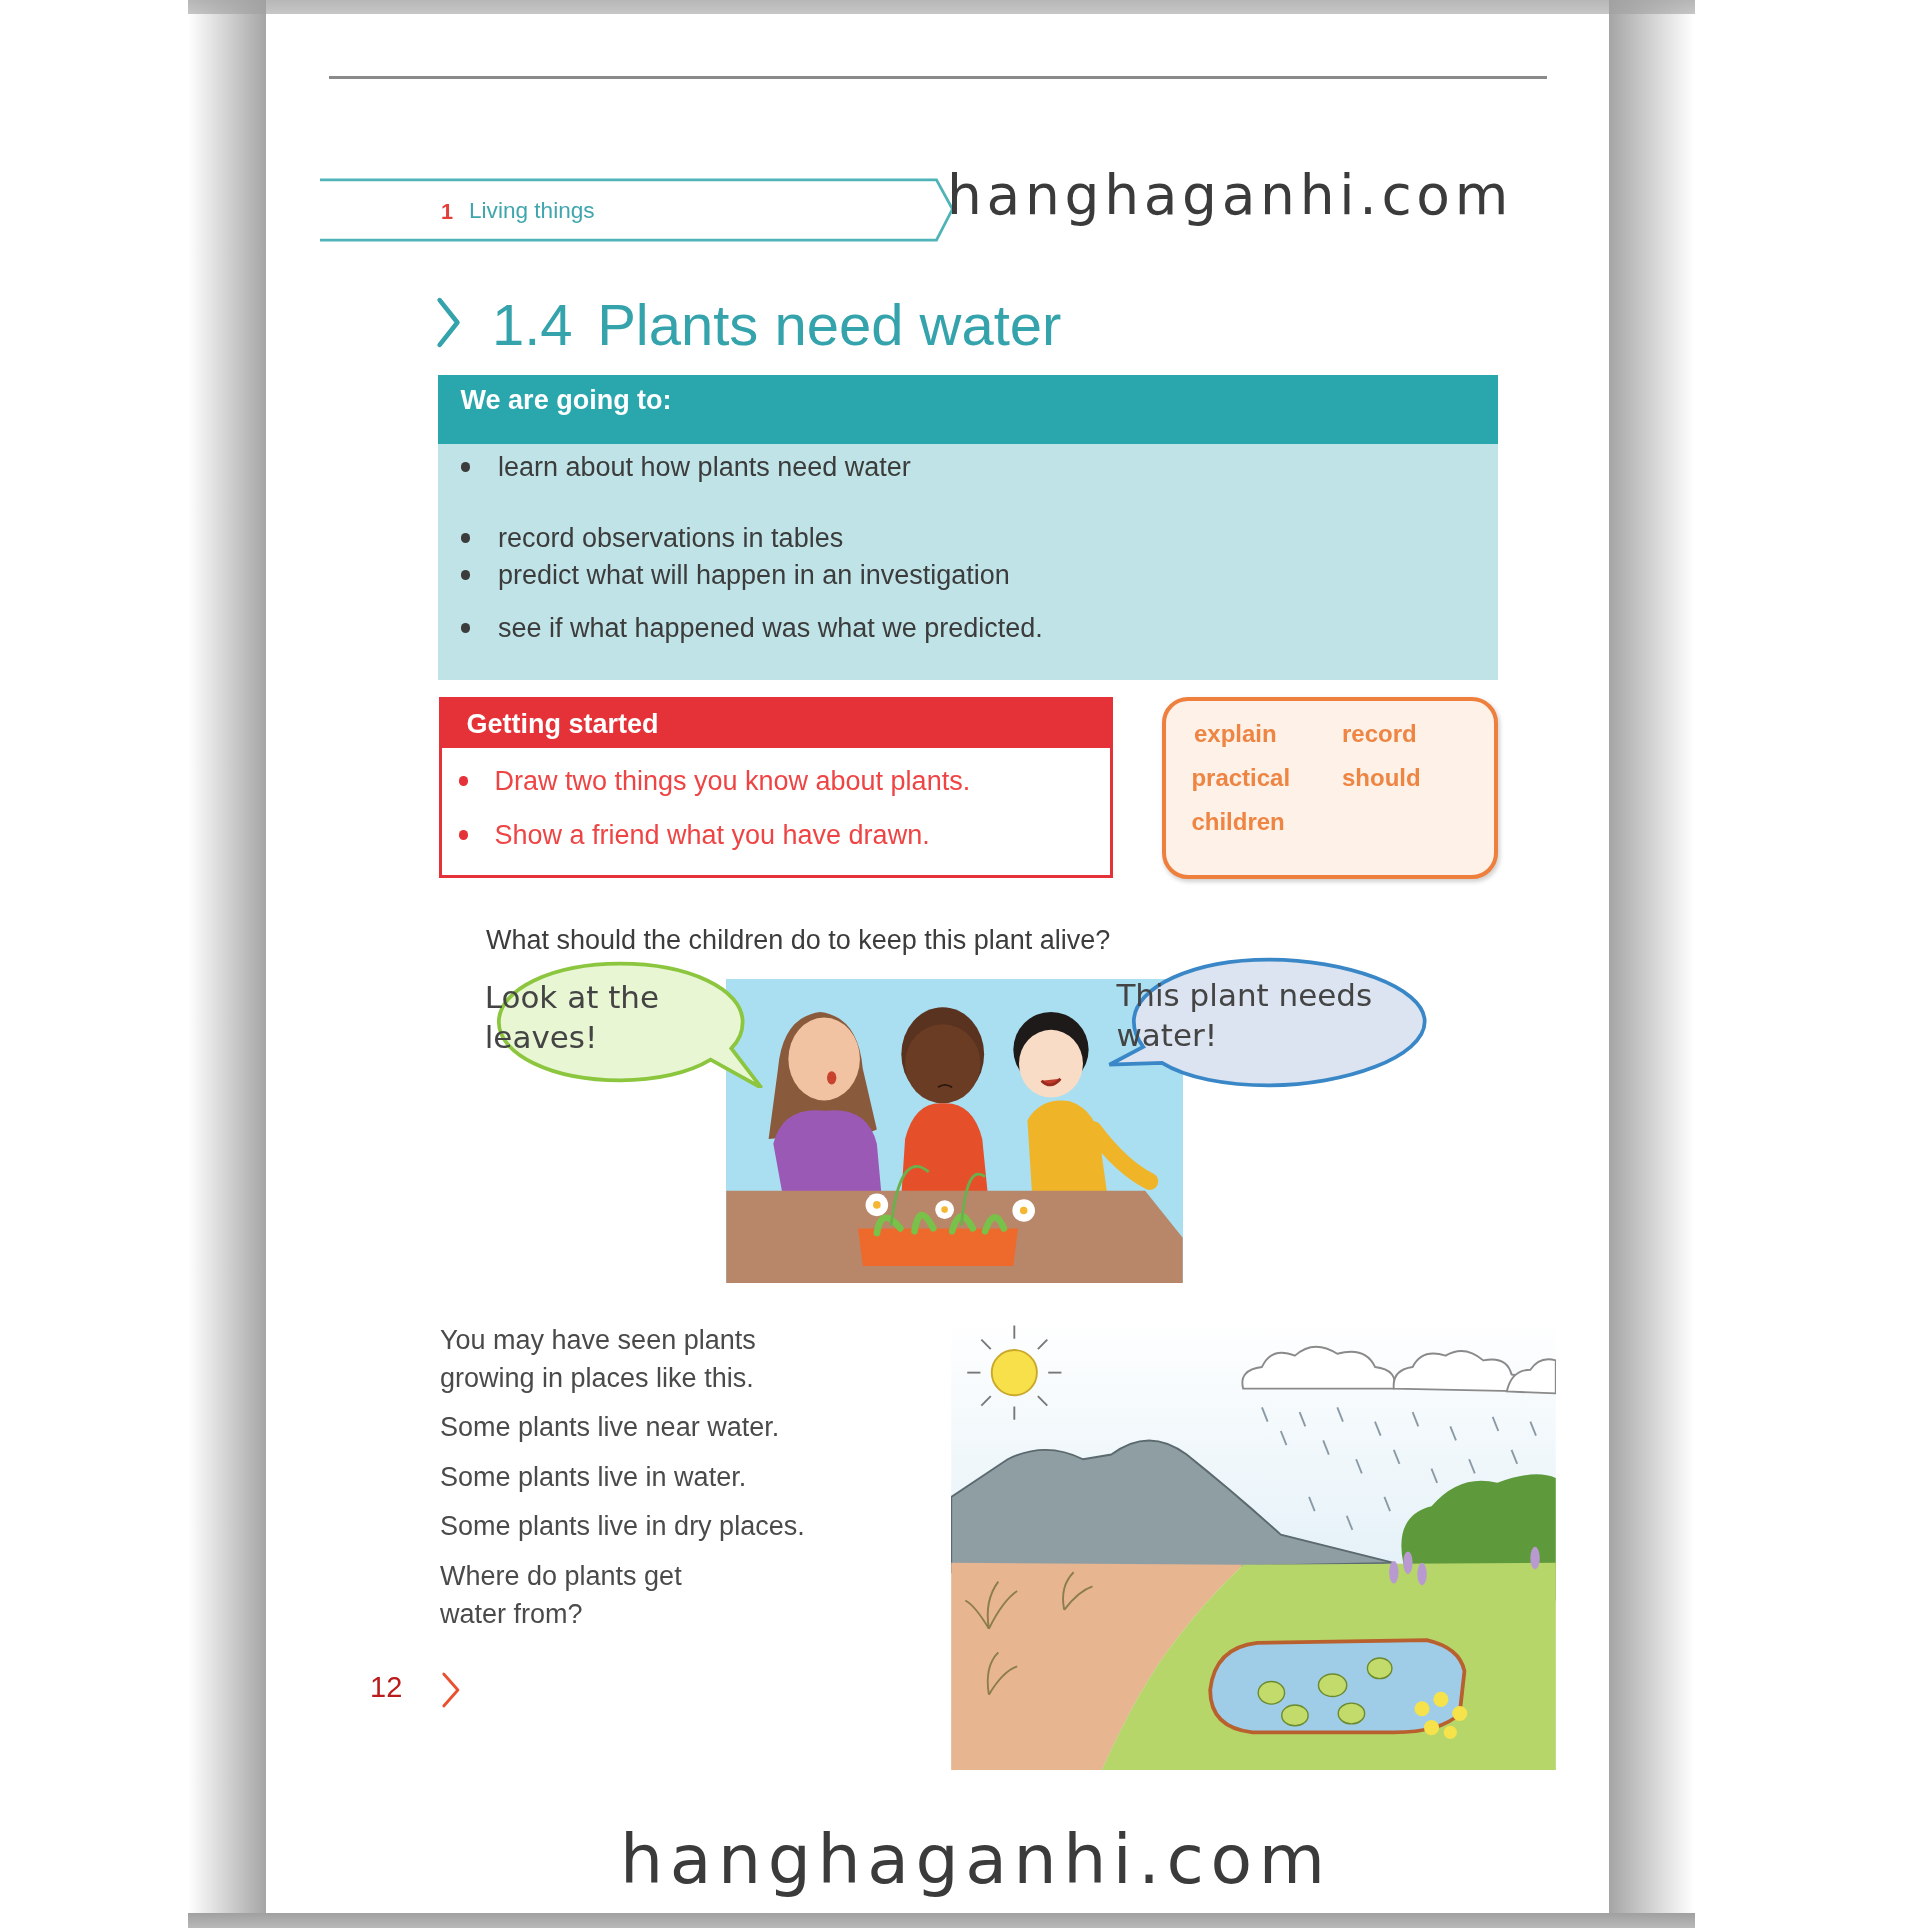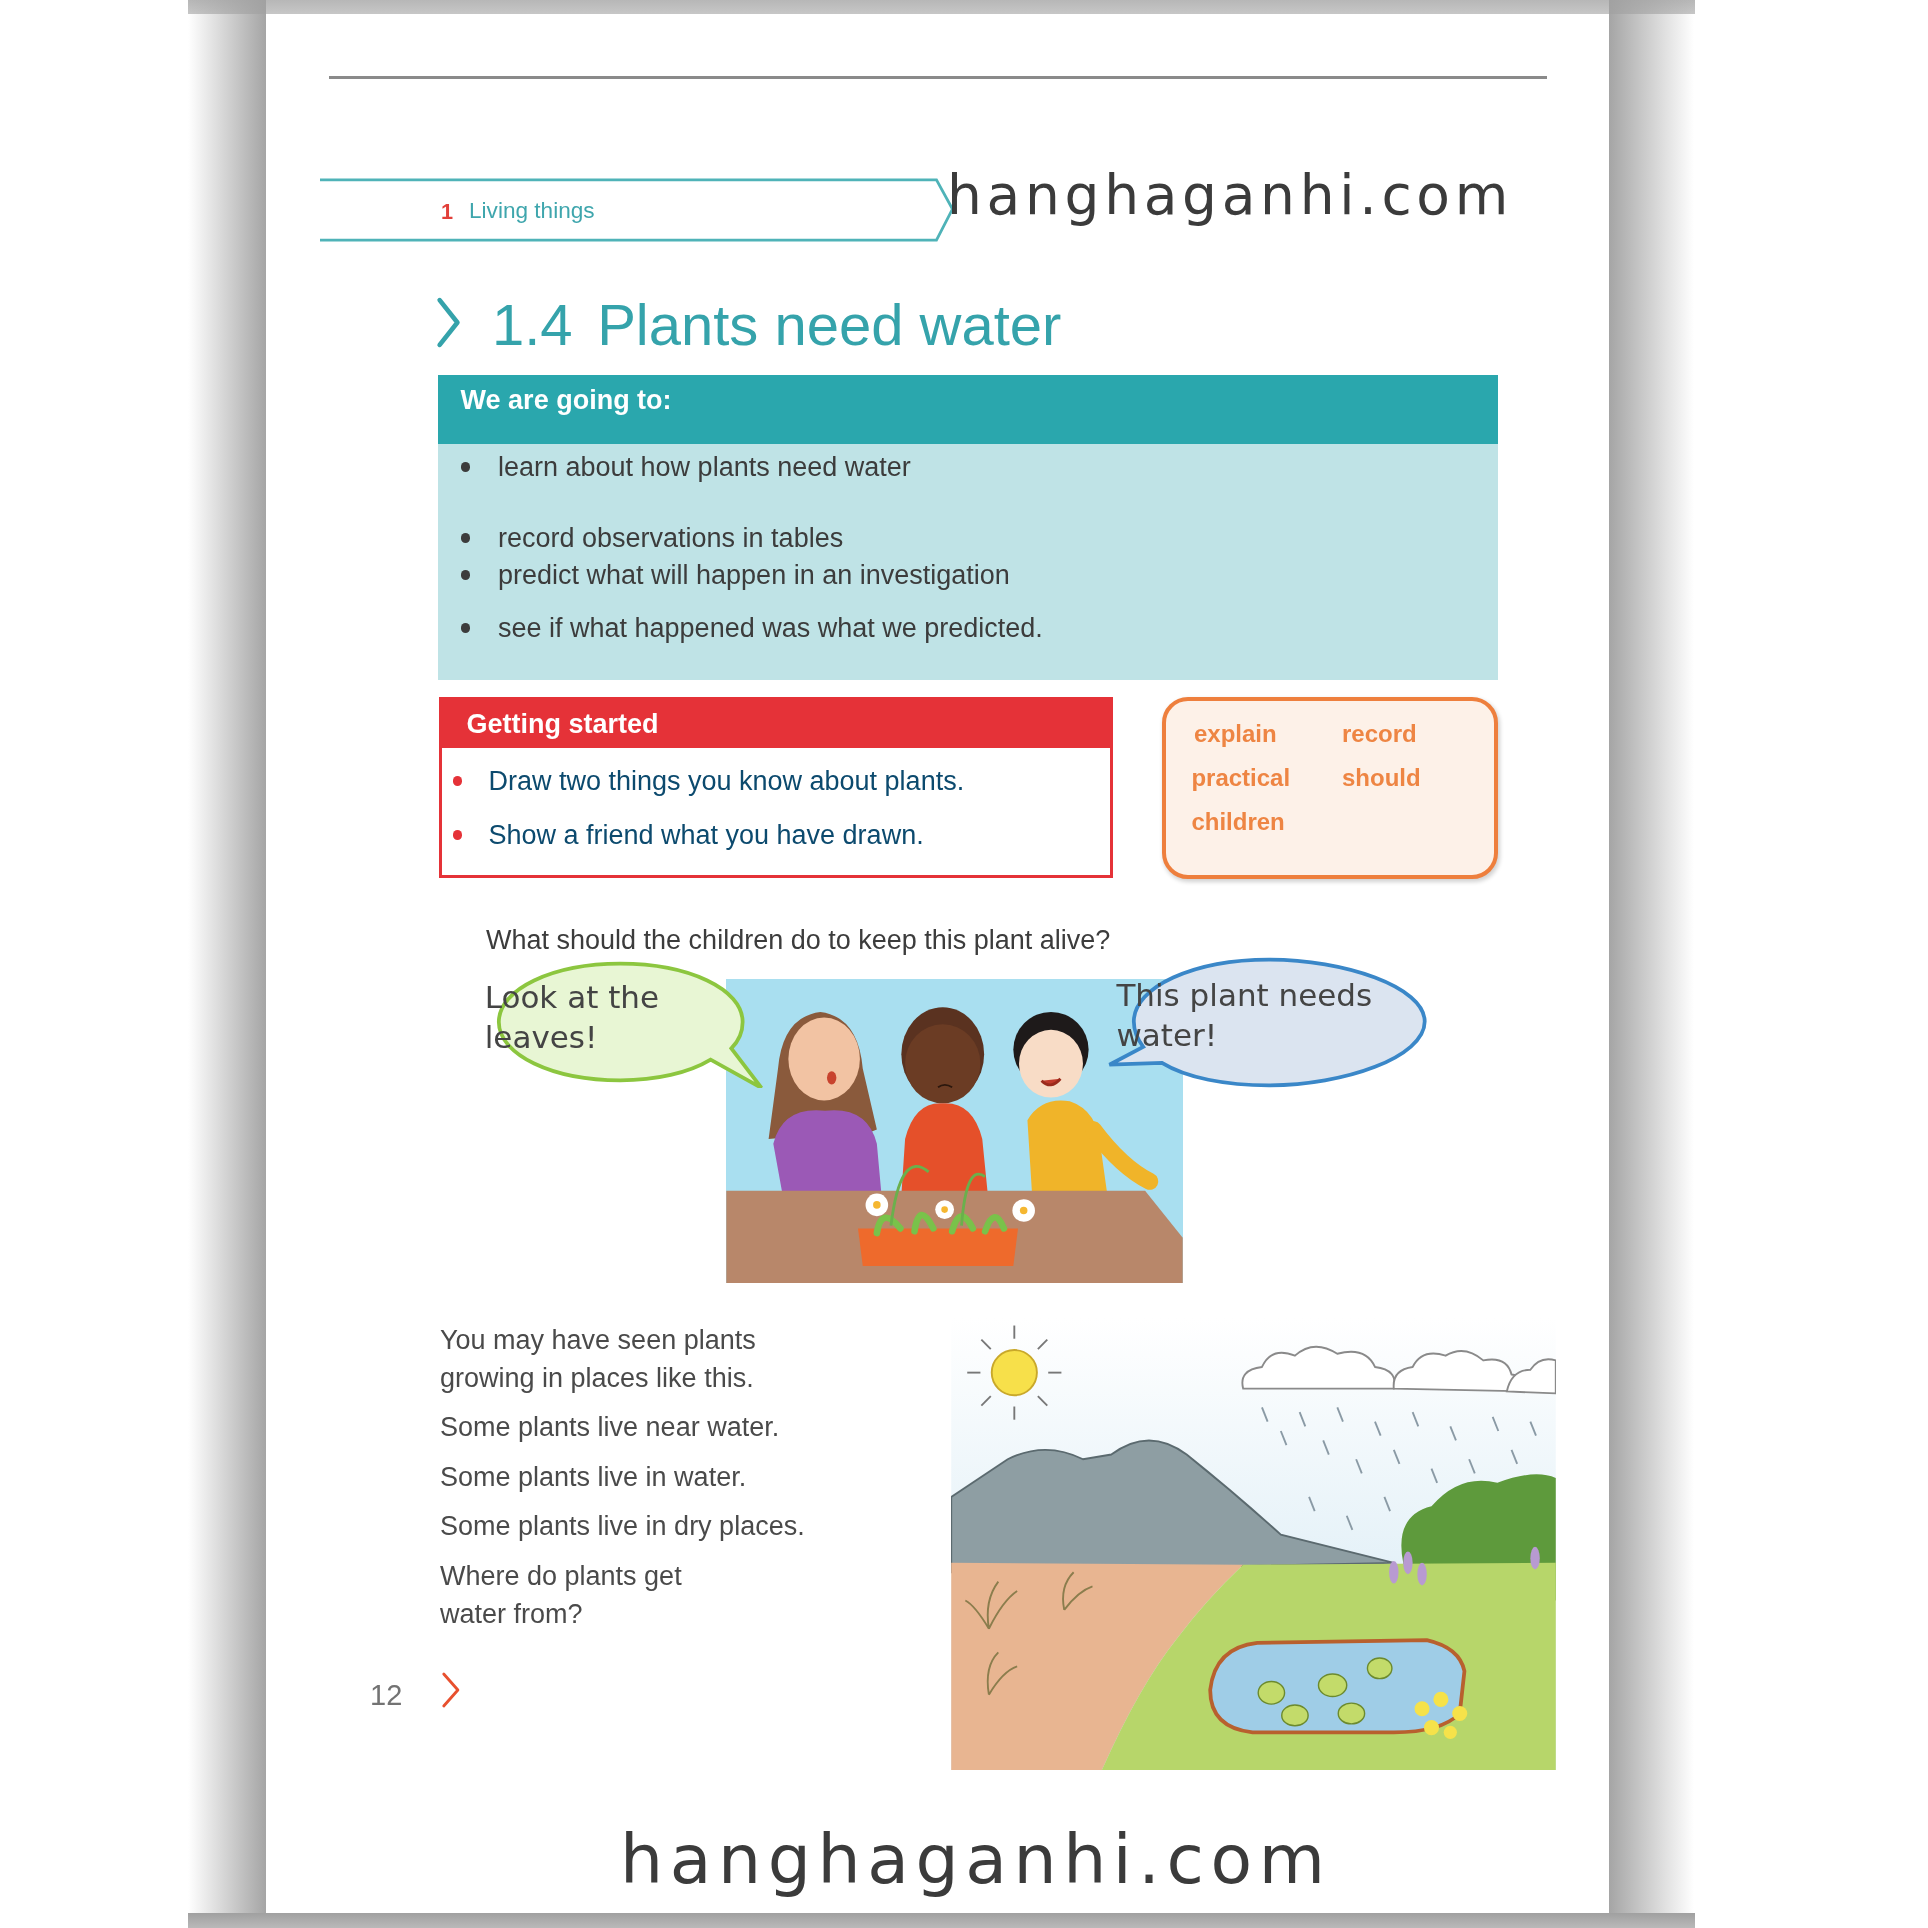--- a/index.html
+++ b/index.html
@@ -66,42 +66,42 @@
 
   .getting-started {
     left:173px; top:683px; width:674px; height:181px;
     border:3.8px solid #e53238; box-sizing:border-box; background:#ffffff;
   }
   .gs-header { position:absolute; left:0; top:0; width:100%; height:48px; background:#e53238; }
   .gs-title {
     position:absolute; left:24.5px; top:9.4px; font-size:27px; color:#ffffff; font-weight:bold;
     font-family:"Liberation Sans", sans-serif;
   }
-  .gs-item { position:absolute; left:11px; font-size:27px; color:#0c4a6e; font-family:"Liberation Sans", sans-serif; }
+  .gs-item { position:absolute; left:17px; font-size:27px; color:#ef4444; font-family:"Liberation Sans", sans-serif; }
   .gs-item .bullet { display:inline-block; width:9.4px; height:9.4px; border-radius:50%; background:#e53238; margin-right:26px; vertical-align:middle; position:relative; top:-1.9px; }
 
   .keywords {
     left:896px; top:683px; width:336px; height:182px; box-sizing:border-box;
     border:4.7px solid #ee7f3d; border-radius:26px; background:#fdf1e8;
     box-shadow:1.9px 2.8px 4.7px rgba(0,0,0,0.18);
   }
   .kw { position:absolute; font-size:24px; font-weight:bold; color:#ee8543; font-family:"Liberation Sans", sans-serif; }
 
   .question { left:174px; top:911px; font-size:27px; color:#3c3c3c; font-family:"Liberation Sans", sans-serif;margin-left:46px; }
 
   .scene { left:460px; top:965px; width:457px; height:304px; overflow:hidden; background:#a9dff0; }
   .bubble { position:absolute; }
   .bubble-text {
     position:absolute; width:100%; font-size:31px; color:#444;
     font-family:"DejaVu Sans", sans-serif; line-height:40px;
   }
 
   .body-text { left:174px; font-size:27px; color:#4a4a4a; font-family:"Liberation Sans", sans-serif; line-height:38px; }
 
-  .page-num { left:104px; top:1657px; font-size:29px; color:#737373; font-family:"Liberation Sans", sans-serif;margin-top:8px; }
+  .page-num { left:104px; top:1657px; font-size:29px; color:#b91c1c; font-family:"Liberation Sans", sans-serif; }
   .page-chevron { left:174px; top:1657px; }
 
   .landscape { left:685px; top:1304px; width:605px; height:452px; overflow:hidden; }
 
   .wm-bottom {
     left:354px; top:1806px; font-size:68px; color:#3b3b3b; letter-spacing:6.6px;
     font-family:"DejaVu Sans", sans-serif;
   }
 </style>
 </head>

